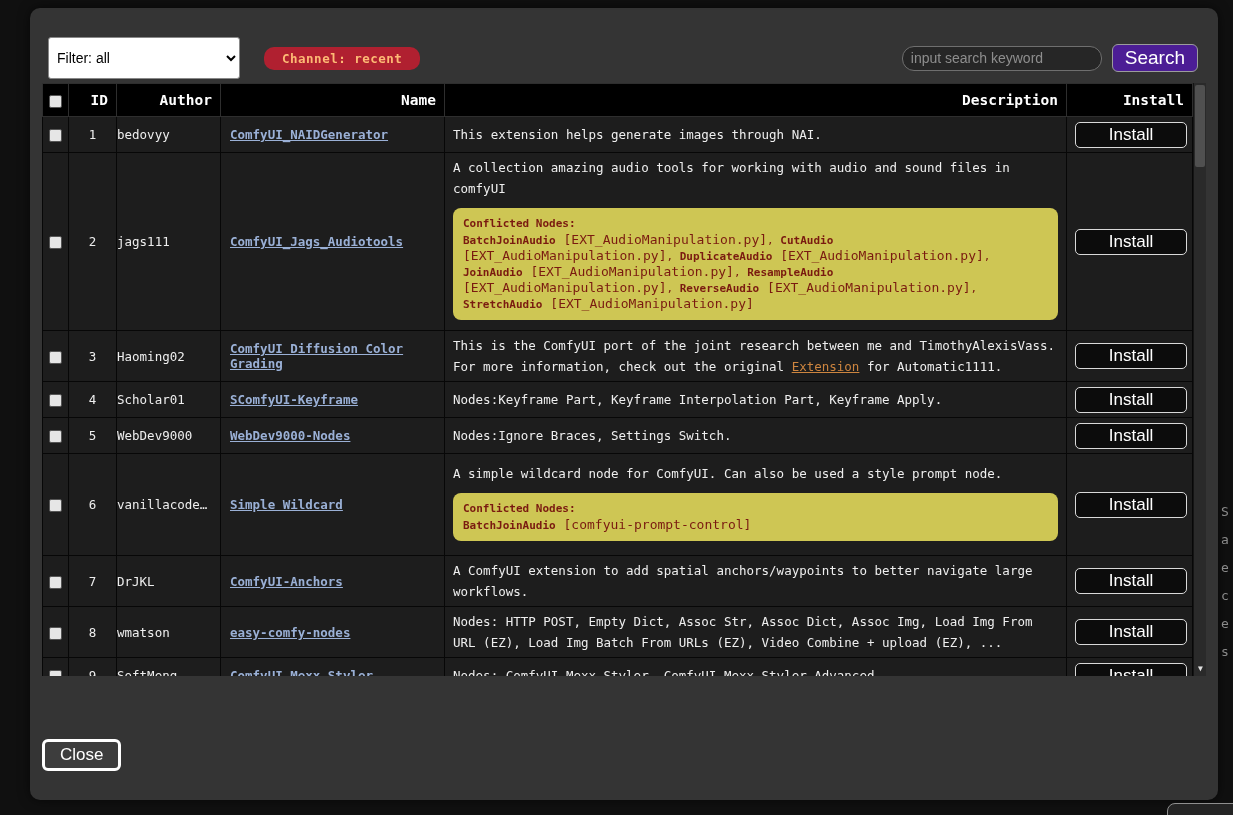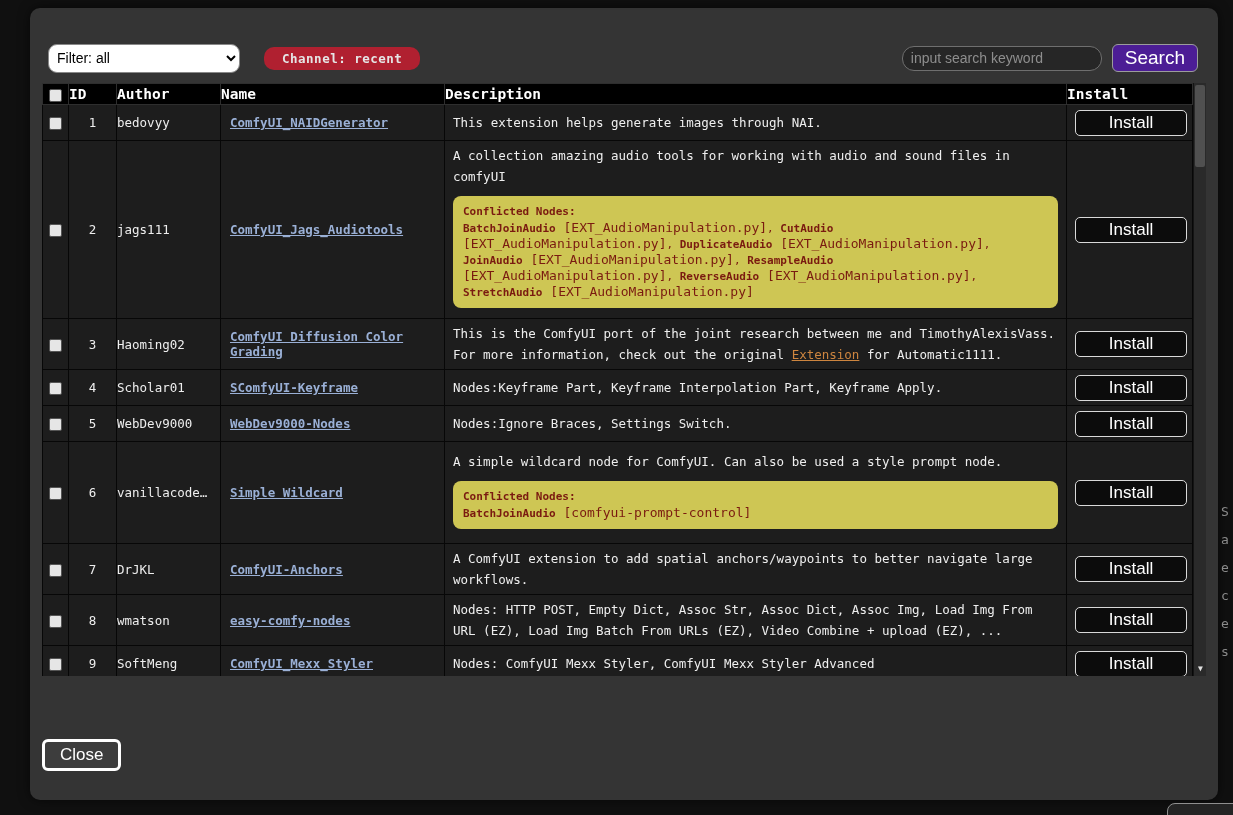--- a/index.html
+++ b/index.html
@@ -17,30 +17,30 @@
     width: 1188px; height: 792px;
     background: #343434;
     border-radius: 10px;
     padding: 36px 12px 0 12px;
     box-shadow: 0 0 12px rgba(0,0,0,.6);
   }
 
   
   .toolbar { display: flex; align-items: center; height: 28px; margin-left: 6px; margin-right: 8px; }
   .filter-select {
-    width: 192px; height: 29px;
+    width: 192px; height: 42px;
     font-family: "Liberation Sans", sans-serif; font-size: 14px;
     color: #000; background: #fff;
-    border: 1px solid #888; border-radius: 9px;
+    border: 1px solid #888; border-radius: 3px;
     padding: 0 4px;
   }
   .channel-badge {
     margin-left: 24px;
     background: var(--accent-red, #b02030);
-    color: #e5e5e5;
+    color: #fdba74;
     font-weight: bold; font-size: 12.5px;
     padding: 4px 18px;
     border-radius: 10px;
     letter-spacing: 0.5px;
   }
   .toolbar-spacer { flex: 1; }
   .search-input {
     width: 200px; height: 25px;
     background: #262626;
     border: 1px solid #6f6f6f; border-radius: 12px;
@@ -73,22 +73,22 @@
     font-size: 12.5px;
     color: #eee;
   }
   thead th {
     background: #000;
     color: #fff;
     font-weight: bold;
     font-size: 14.5px;
     height: 21px;
     border: 1px solid #2e2e2e;
-    text-align: left;
-    padding: 0;
+    text-align: right;
+    padding: 8px;
   }
   tbody td {
     background: #1d1d1d;
     border: 1px solid #070707;
     vertical-align: middle;
     padding: 4px 8px;
   }
   td.check-cell, th.check-col { text-align: center; padding: 2px; }
   td.id-cell { text-align: center; padding: 2px; }
   td.author-cell { padding-left: 0; overflow: hidden; white-space: nowrap; }

